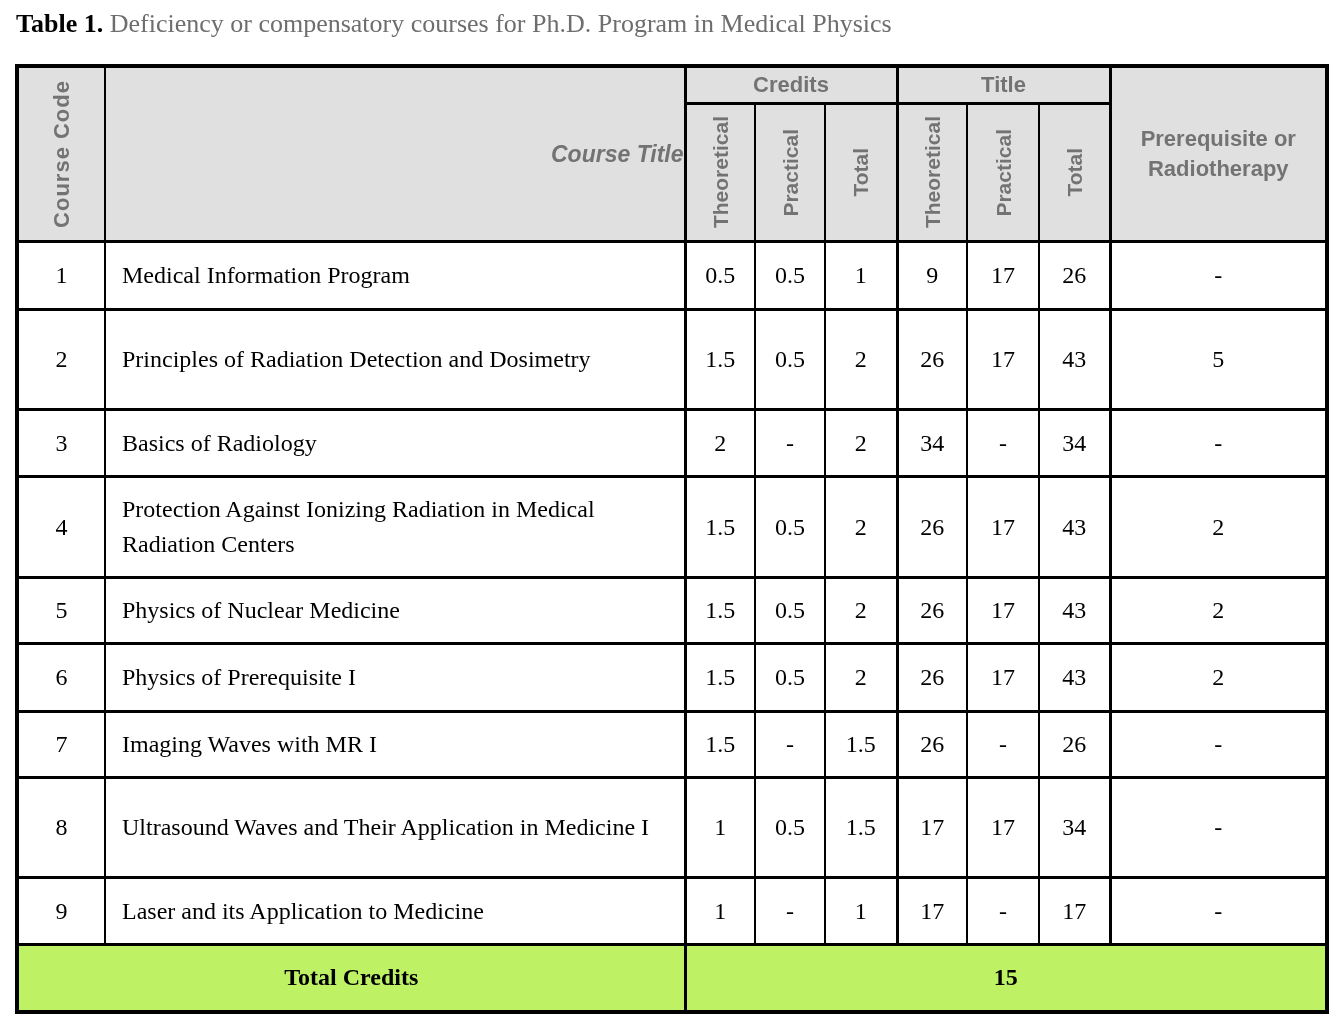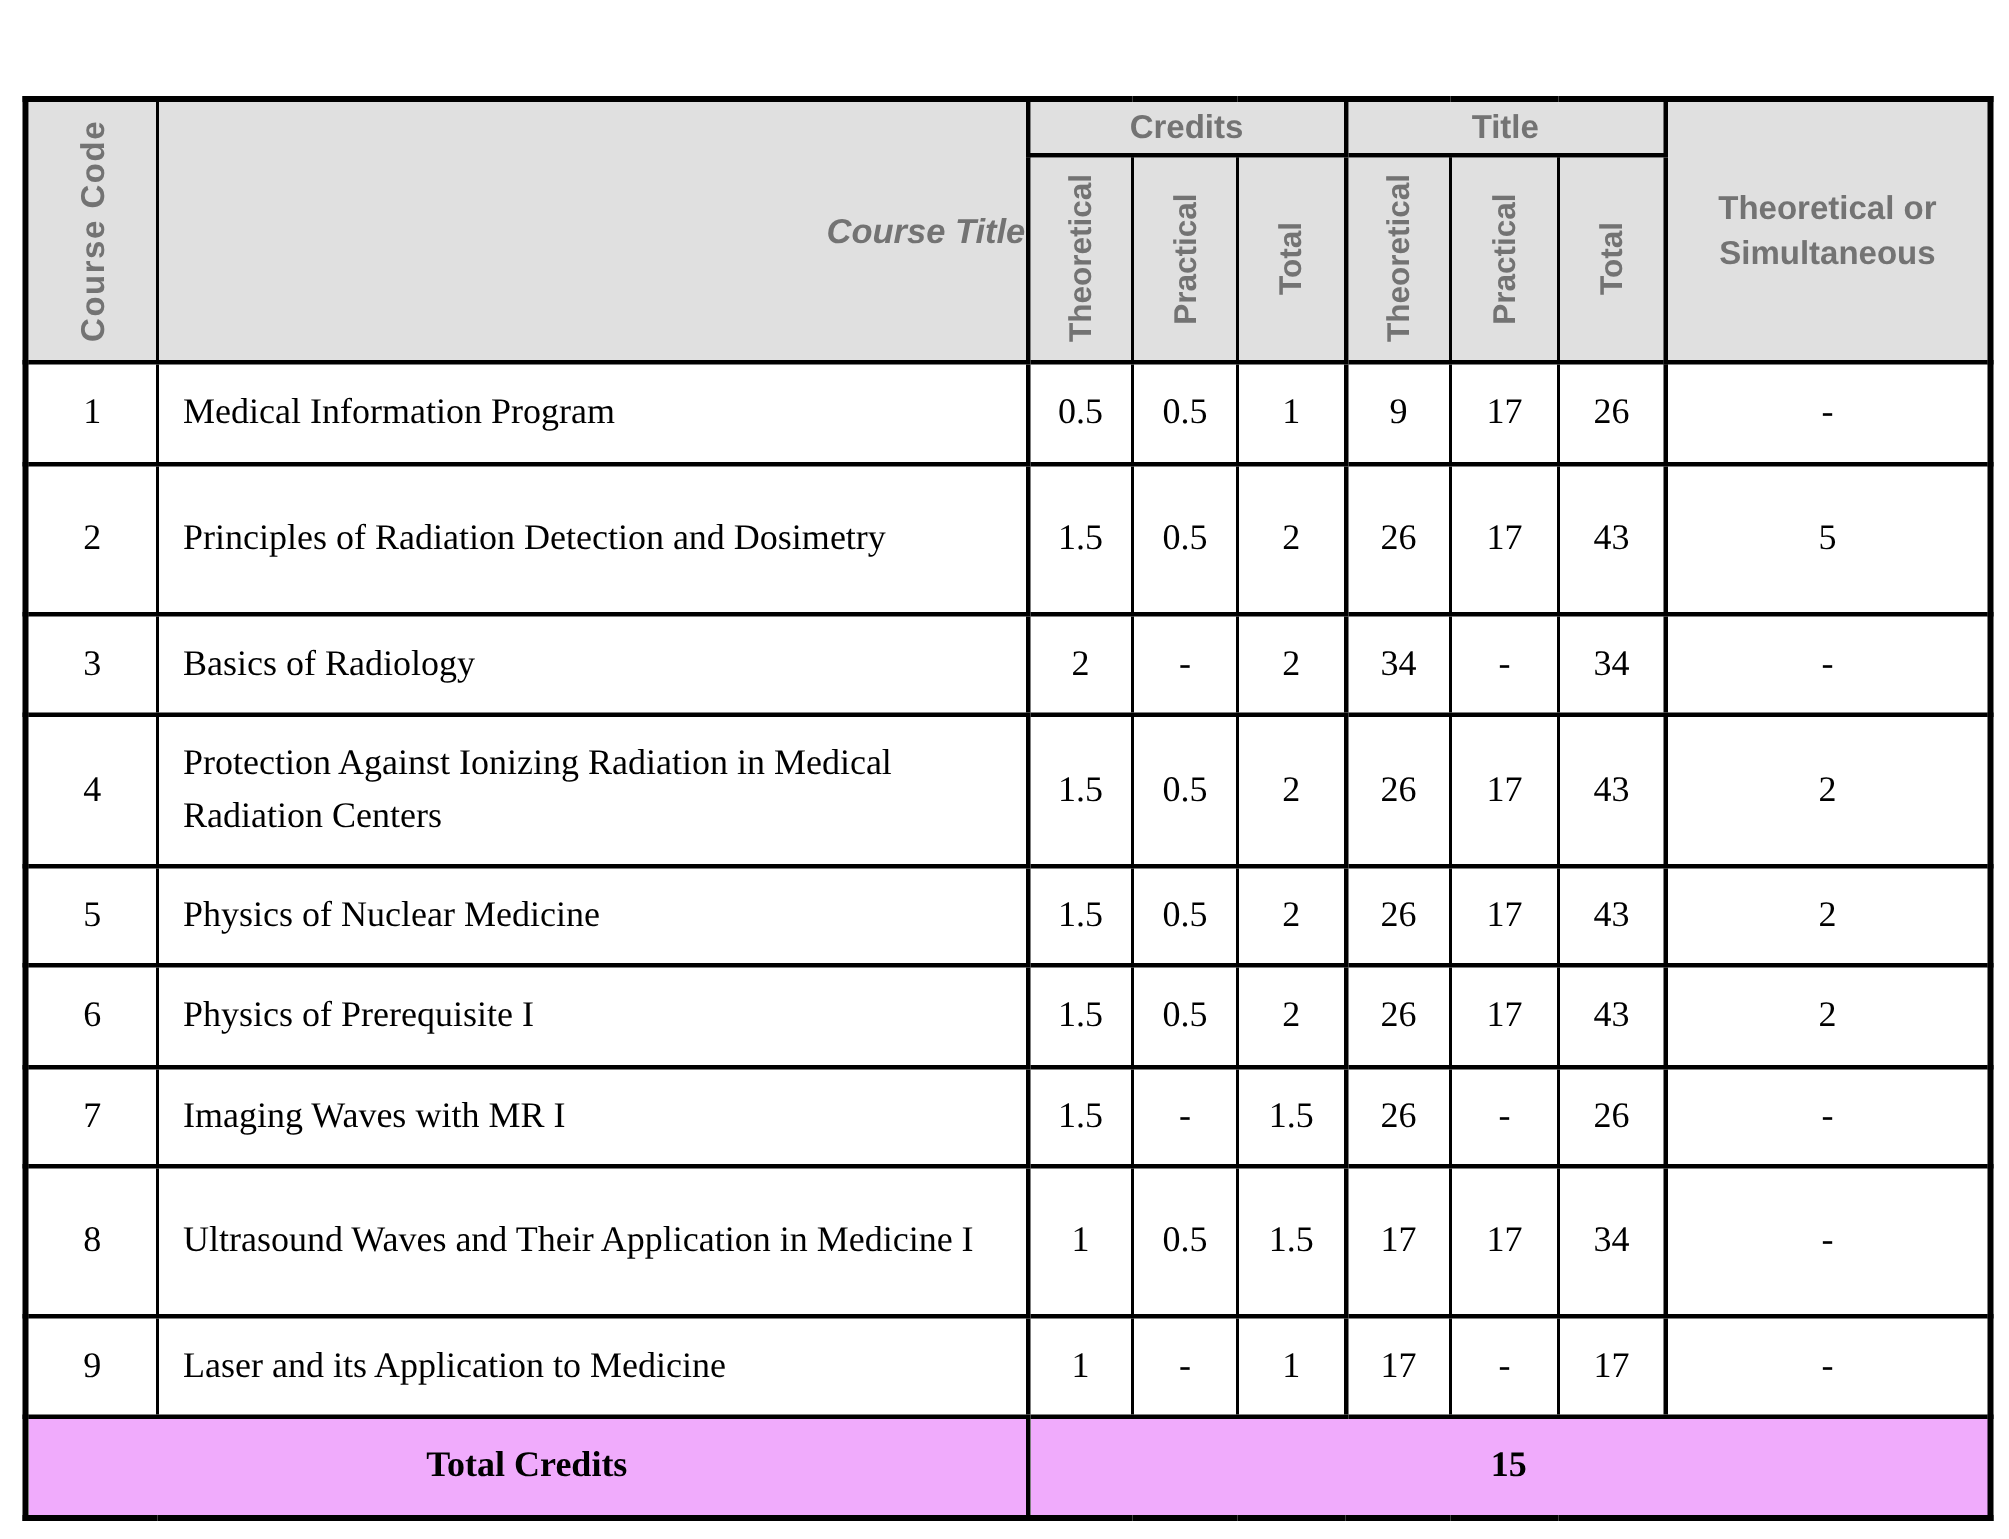--- a/index.html
+++ b/index.html
@@ -102,33 +102,36 @@
     vertical-align: middle;
     color: #000000;
   }
   tbody td.title-cell {
     text-align: left;
     padding-left: 16px;
     padding-right: 10px;
     line-height: 1.45;
   }
   tfoot td {
-    background: #f0abfc;
+    background: #bef264;
     font-size: 24px;
     font-weight: bold;
     text-align: center;
     vertical-align: middle;
   }
   tfoot td { border-top-width: 3px; }
 </style>
 </head>
 <body>
 
 <div class="page">
 
+  <div class="caption">
+    <span class="caption-label">Table 1.</span><span class="caption-text"> Deficiency or compensatory courses for Ph.D. Program in Medical Physics</span>
+  </div>
 
   <table class="courses">
     <colgroup>
       <col style="width:88px">
       <col style="width:580px">
       <col style="width:70px">
       <col style="width:70px">
       <col style="width:72px">
       <col style="width:70px">
       <col style="width:72px">
@@ -138,21 +141,21 @@
     <thead>
       <tr>
         <th rowspan="2" class="code-hdr">
           <div class="vert-wrap">
               <span class="vert">Course Code</span>
             </div>
         </th>
         <th rowspan="2" class="title-hdr">Course Title</th>
         <th colspan="3" class="group-hdr group-boundary">Credits</th>
         <th colspan="3" class="group-hdr group-boundary">Title</th>
-        <th rowspan="2" class="prereq-hdr group-boundary">Theoretical or Simultaneous</th>
+        <th rowspan="2" class="prereq-hdr group-boundary">Prerequisite or Radiotherapy</th>
       </tr>
       <tr>
         <th class="sub-hdr group-boundary">
           <div class="vert-wrap">
               <span class="vert">Theoretical</span>
             </div>
         </th>
         <th class="sub-hdr">
           <div class="vert-wrap">
               <span class="vert">Practical</span>

